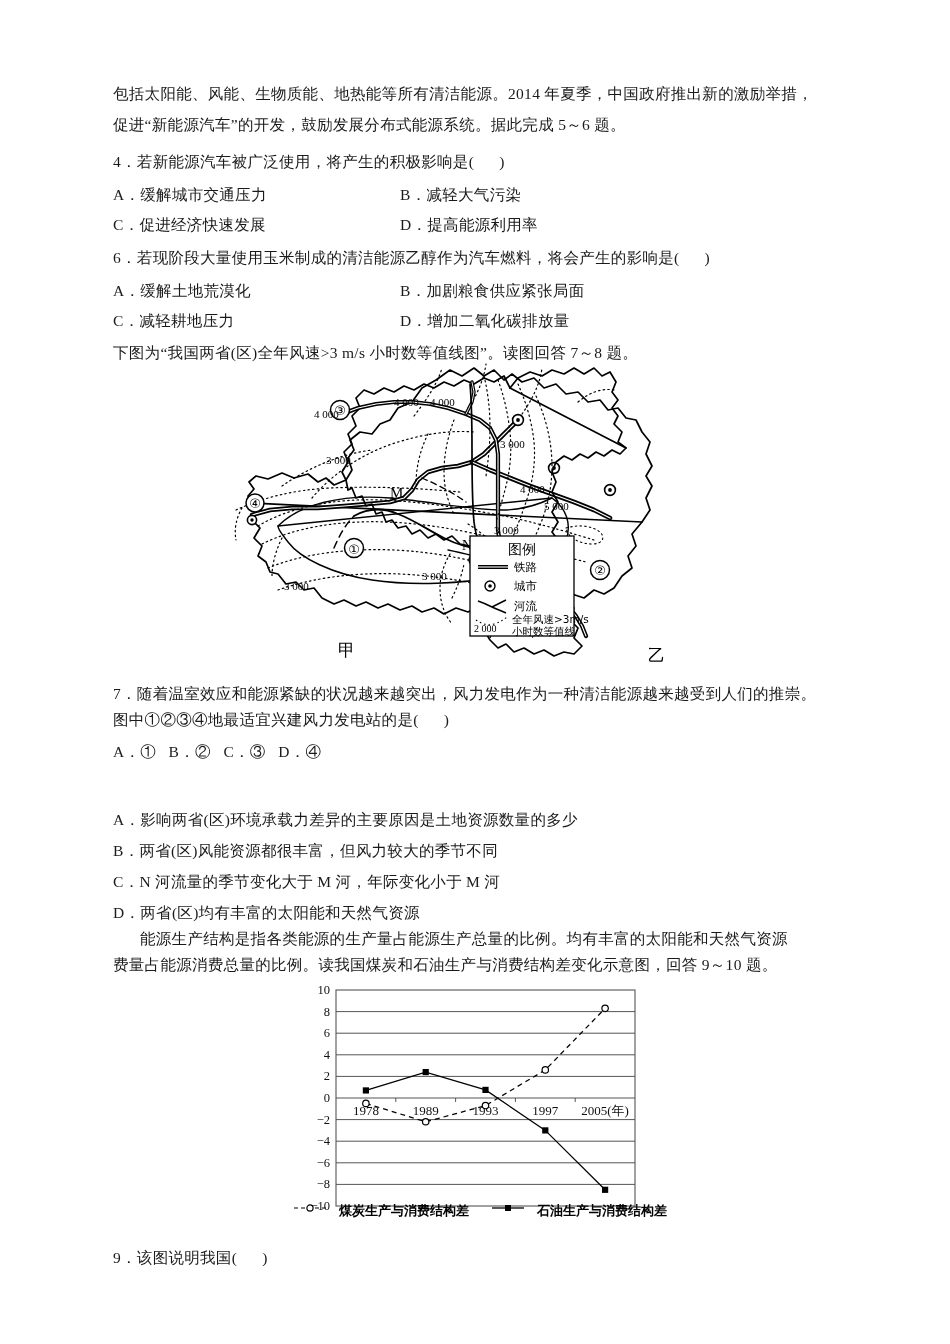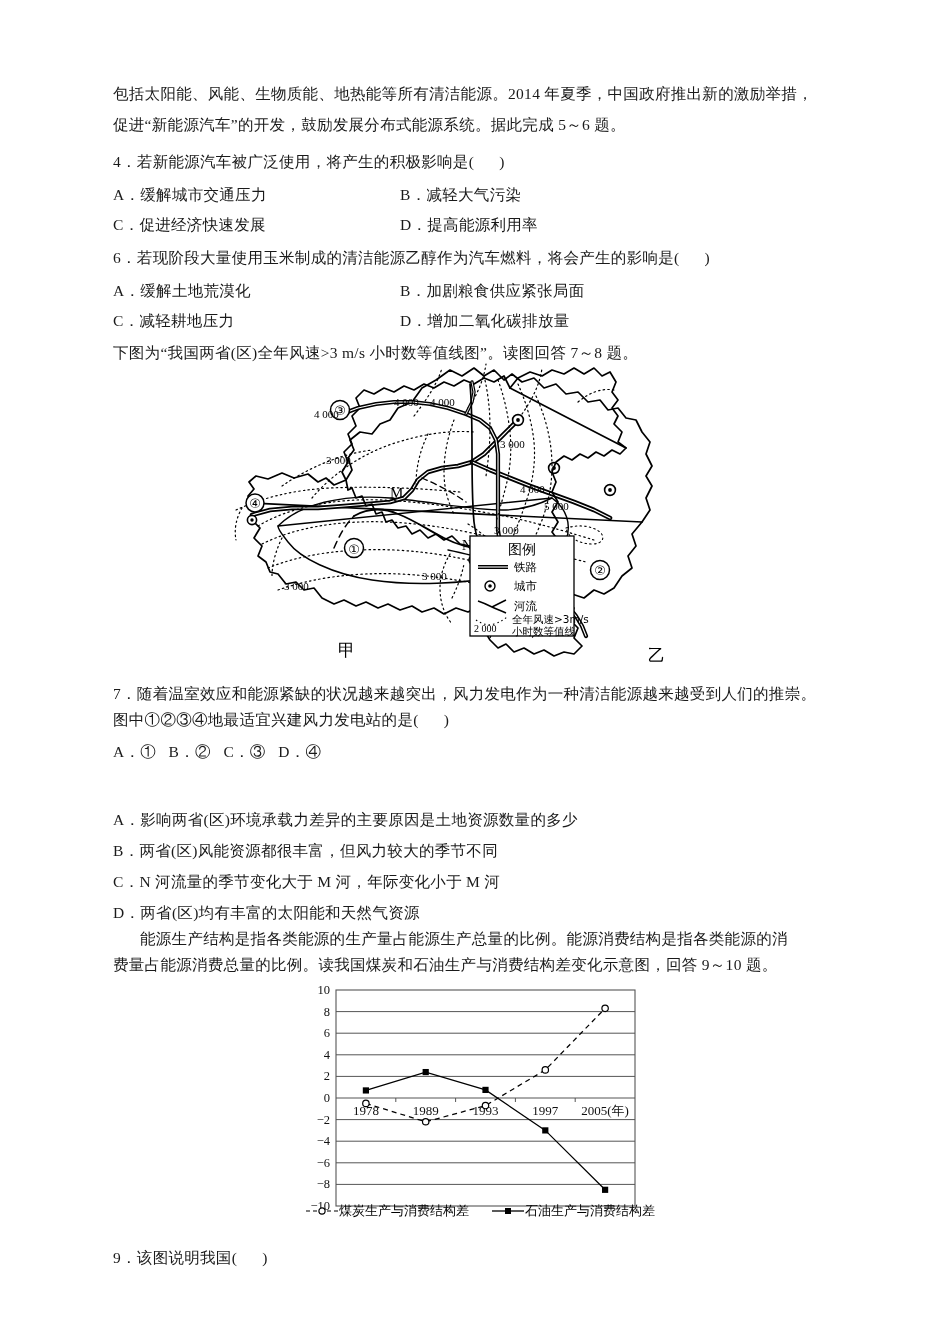--- a/index.html
+++ b/index.html
@@ -33,21 +33,21 @@
     font-family:"Liberation Serif","DejaVu Serif",serif;
   }
 
   
   #chart-figure{position:absolute;left:290px;top:980px;width:380px;height:252px;}
   .legend-row{
     position:absolute;left:0;top:222px;width:380px;
     display:flex;justify-content:center;gap:22px;
     font-size:13px;white-space:nowrap;
   }
-  .legend-item{display:flex;align-items:center;gap:0;}
+  .legend-item{display:flex;align-items:flex-start;gap:12px;font-weight:bold;}
 </style>
 </head>
 <body>
 
 <div class="page">
 
   <div class="tline col-left" style="top:84px;">包括太阳能、风能、生物质能、地热能等所有清洁能源。2014 年夏季，中国政府推出新的激励举措，</div>
   <div class="tline col-left" style="top:115px;">促进“新能源汽车”的开发，鼓励发展分布式能源系统。据此完成 5～6 题。</div>
 
   <div class="tline col-left" style="top:152px;">4．若新能源汽车被广泛使用，将产生的积极影响是(      )</div>
@@ -252,21 +252,21 @@
 
   <div class="tline col-left" style="top:684px;">7．随着温室效应和能源紧缺的状况越来越突出，风力发电作为一种清洁能源越来越受到人们的推崇。</div>
   <div class="tline col-left" style="top:710px;">图中①②③④地最适宜兴建风力发电站的是(      )</div>
   <div class="tline col-left" style="top:742px;">A．①   B．②   C．③   D．④</div>
 
   <div class="tline col-left" style="top:810px;">A．影响两省(区)环境承载力差异的主要原因是土地资源数量的多少</div>
   <div class="tline col-left" style="top:841px;">B．两省(区)风能资源都很丰富，但风力较大的季节不同</div>
   <div class="tline col-left" style="top:872px;">C．N 河流量的季节变化大于 M 河，年际变化小于 M 河</div>
   <div class="tline col-left" style="top:903px;">D．两省(区)均有丰富的太阳能和天然气资源</div>
 
-  <div class="tline indent" style="top:929px;">能源生产结构是指各类能源的生产量占能源生产总量的比例。能源消费结构是指各类能源的消</div>
+  <div class="tline indent" style="top:929px;">能源生产结构是指各类能源的生产量占能源生产总量的比例。均有丰富的太阳能和天然气资源</div>
   <div class="tline col-left" style="top:955px;">费量占能源消费总量的比例。读我国煤炭和石油生产与消费结构差变化示意图，回答 9～10 题。</div>
 
   <div id="chart-figure">
     <svg id="chart-svg" width="380" height="250" viewBox="0 0 380 250" xmlns="http://www.w3.org/2000/svg">
         <rect x="46" y="10" width="299" height="216" fill="#fff" stroke="#555" stroke-width="1.1"></rect>
         <line x1="46" y1="31.6" x2="345" y2="31.6" stroke="#555" stroke-width="1"></line>
         <line x1="46" y1="53.2" x2="345" y2="53.2" stroke="#555" stroke-width="1"></line>
         <line x1="46" y1="74.8" x2="345" y2="74.8" stroke="#555" stroke-width="1"></line>
         <line x1="46" y1="96.4" x2="345" y2="96.4" stroke="#555" stroke-width="1"></line>
         <line x1="46" y1="118" x2="345" y2="118" stroke="#555" stroke-width="1"></line>

